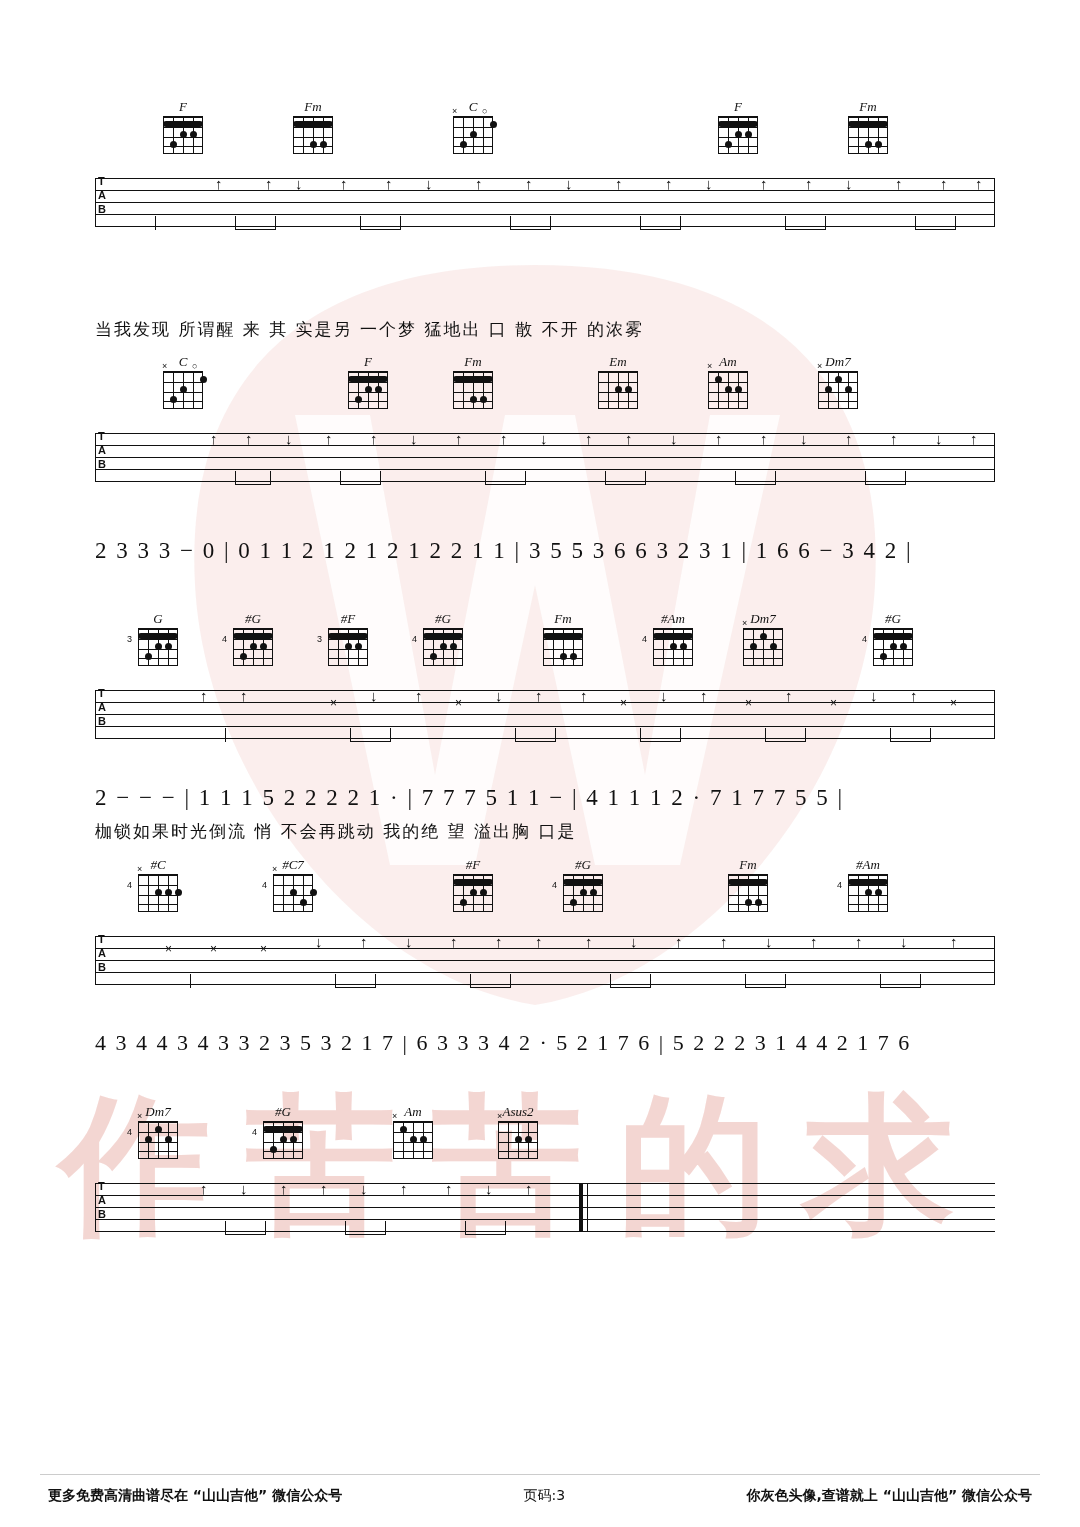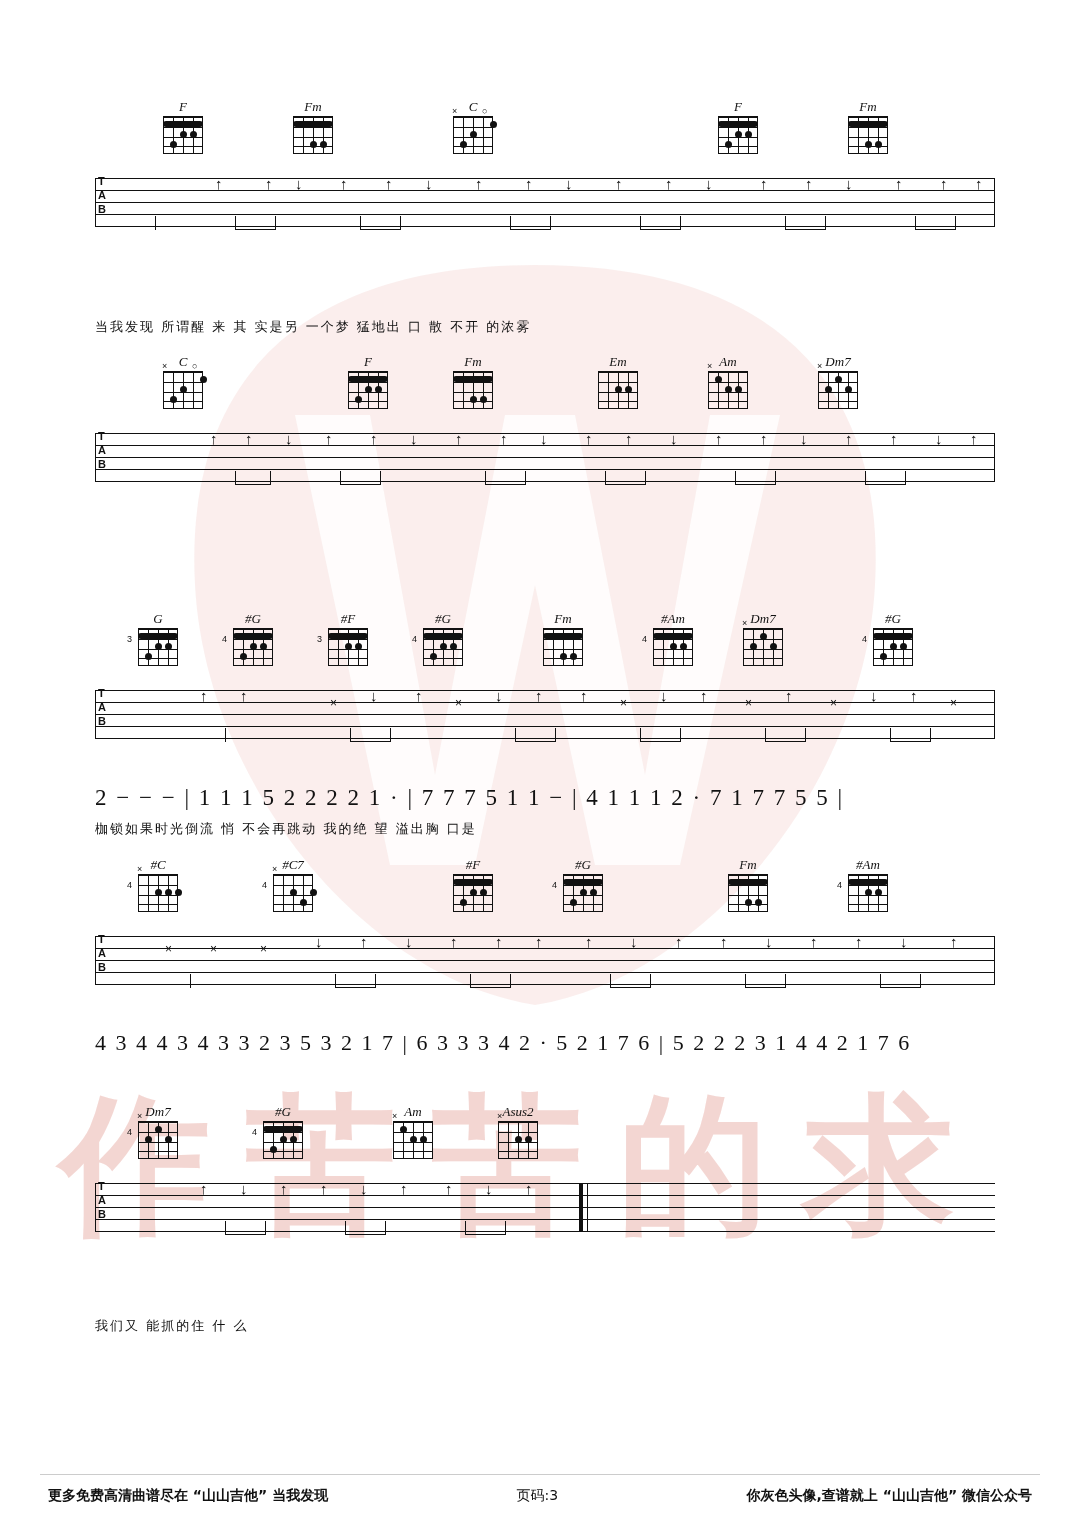--- a/index.html
+++ b/index.html
@@ -71,21 +71,21 @@
   .beam{position:absolute;height:1px;background:#111;bottom:8px;}
   
   .numline{
     position:absolute;left:95px;width:900px;
     font-family:"Liberation Serif", serif;
     font-size:23px;letter-spacing:2px;white-space:nowrap;
   }
   .lyricline{
     position:absolute;left:95px;width:900px;
     font-family:"DejaVu Sans", sans-serif;
-    font-size:13px;letter-spacing:2px;white-space:nowrap;
+    font-size:17px;letter-spacing:2px;white-space:nowrap;
   }
   
   .footer{
     position:absolute;left:0;bottom:22px;width:1080px;
     display:flex;justify-content:space-between;align-items:center;
     padding:0 48px;box-sizing:border-box;
     font-size:14px;font-weight:bold;
     font-family:"DejaVu Sans", sans-serif;
   }
   .footer .mid{font-weight:normal;}
@@ -300,20 +300,21 @@
         <div class="beam" style="left:510px;width:40px"></div>
         <div class="stem" style="left:640px"></div>
           <div class="stem" style="left:680px"></div>
         <div class="beam" style="left:640px;width:40px"></div>
         <div class="stem" style="left:770px"></div>
           <div class="stem" style="left:810px"></div>
         <div class="beam" style="left:770px;width:40px"></div>
       </div>
     </div>
   </div>
+  <div class="numline" style="top:538px">2 3 3 3  − 0 | 0 1 1 2 1 2 1 2 1 2 2 1  1 | 3 5 5 3 6 6 3 2 3 1 | 1 6 6  − 3 4 2 |</div>
 
   <div class="system" style="top:612px;">
     <div class="chords">
       <div class="chord" style="left:35px">
         <div class="nm">G</div>
         <div class="grid">
             <div class="fretnum">3</div>
             <div class="bar" style="top:3px"></div>
             <div class="dot" style="left:16px;top:13px"></div>
             <div class="dot" style="left:26px;top:13px"></div>
@@ -609,22 +610,21 @@
         <div class="beam" style="left:130px;width:40px"></div>
         <div class="stem" style="left:250px"></div>
           <div class="stem" style="left:290px"></div>
         <div class="beam" style="left:250px;width:40px"></div>
         <div class="stem" style="left:370px"></div>
           <div class="stem" style="left:410px"></div>
         <div class="beam" style="left:370px;width:40px"></div>
       </div>
     </div>
   </div>
-  <div class="lyricline" style="top:1317px">我们又  能抓的住 什  么</div>
 
 </div>
 
 <div class="hr"></div>
 <div class="footer">
-  <div>更多免费高清曲谱尽在 “山山吉他” 当我发现</div>
+  <div>更多免费高清曲谱尽在 “山山吉他” 微信公众号</div>
   <div class="mid">页码:3</div>
   <div>你灰色头像,查谱就上 “山山吉他” 微信公众号</div>
 </div>
 
 </body></html>

